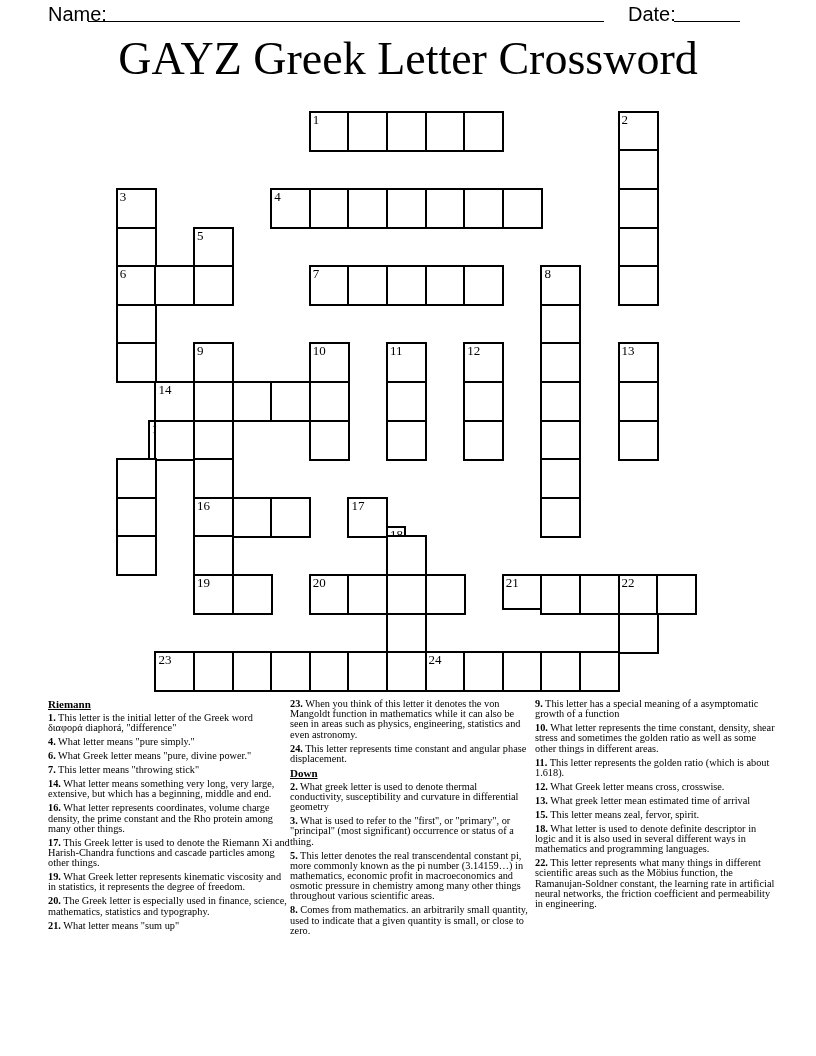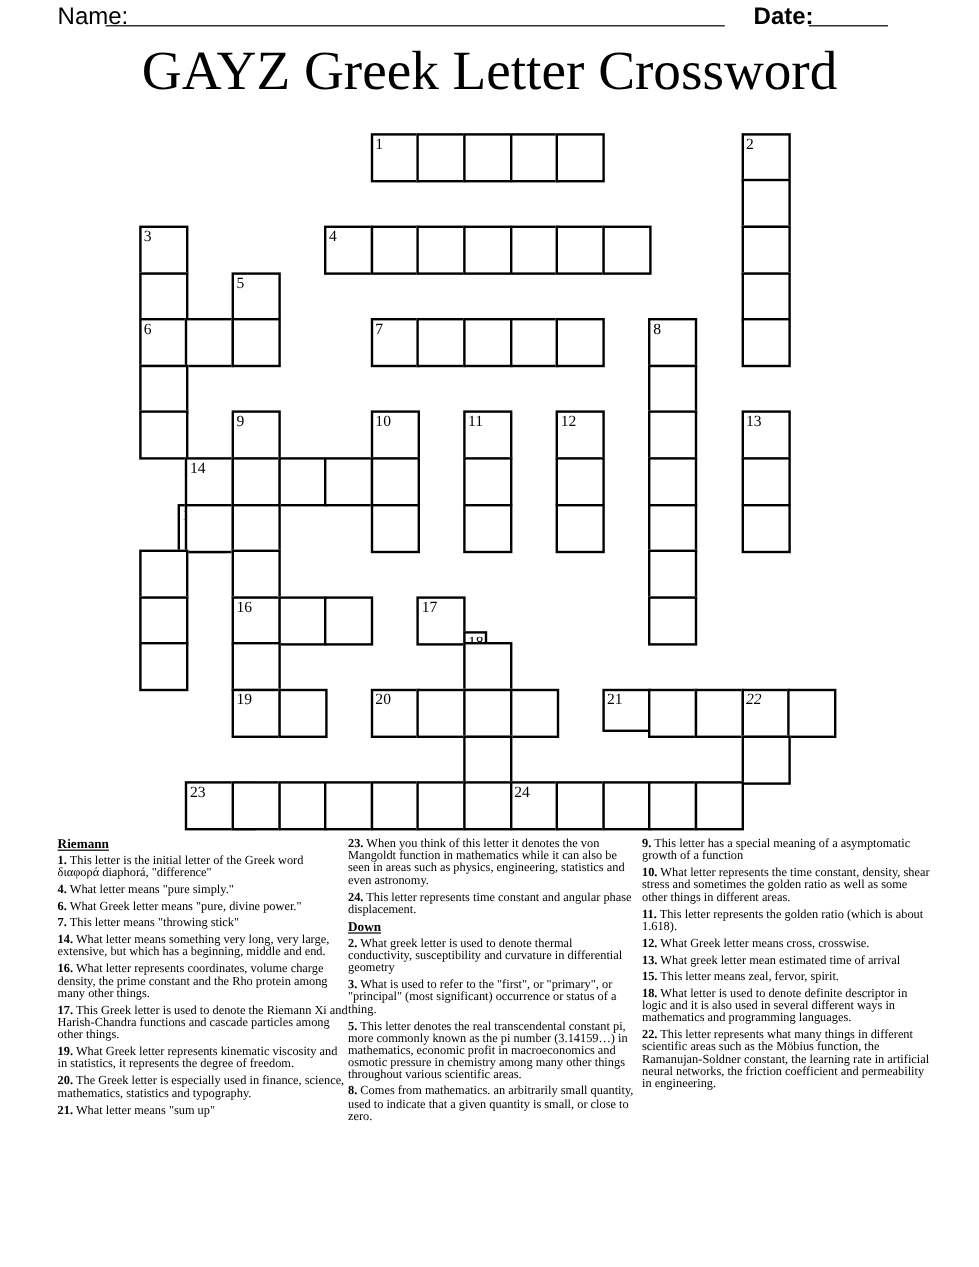--- a/index.html
+++ b/index.html
@@ -2,21 +2,21 @@
 <html><head>
 <meta charset="utf-8">
 <style>
   html,body{margin:0;padding:0;background:#fff;}
   #page{position:relative;width:816px;height:1056px;background:#ffffff;overflow:hidden;
         font-family:"Liberation Sans",sans-serif;color:#000;}
   .hdr-label{position:absolute;top:3px;font-size:20px;font-family:"Liberation Sans",sans-serif;}
   .hdr-line{position:absolute;top:5px;height:16px;border-bottom:1.8px solid #000;}
   #name-label{left:48px;}
   #name-line{left:88px;width:516px;}
-  #date-label{left:628px;font-weight:bold;}
+  #date-label{left:628px;}
   #date-line{left:674px;width:66px;}
   #title{position:absolute;top:33px;left:0;width:816px;text-align:center;
          font-family:"Liberation Serif",serif;font-size:46px;line-height:52px;font-weight:400;}
   #grid{position:absolute;left:0;top:0;width:816px;height:700px;}
   .cell{position:absolute;box-sizing:border-box;width:41px;height:41px;
         border:2.4px solid #000;background:#fff;}
   .num{position:absolute;left:2px;top:0px;font-family:"Liberation Serif",serif;
        font-size:13px;line-height:14px;}
   .clue-col{position:absolute;top:699px;width:242px;
             font-family:"Liberation Serif",serif;font-size:10.3px;line-height:10.2px;}
@@ -153,21 +153,21 @@
         <span class="num">20</span>
       </div>
       <div class="cell" style="left: 347.4px; top: 574px; height: 41px; width: 41px; border-color: rgb(0, 0, 0);"></div>
       <div class="cell" style="left: 386px; top: 574px; height: 41px; width: 41px; border-color: rgb(0, 0, 0);"></div>
       <div class="cell" style="left: 424.6px; top: 574px; height: 41px; width: 41px; border-color: rgb(0, 0, 0);"></div>
       <div class="cell" style="left: 501.8px; top: 574px; height: 36px; width: 41px; border-color: rgb(0, 0, 0);">
         <span class="num">21</span>
       </div>
       <div class="cell" style="left: 540.4px; top: 574px; height: 41px; width: 41px; border-color: rgb(0, 0, 0);"></div>
       <div class="cell" style="left: 579px; top: 574px; height: 41px; width: 41px; border-color: rgb(0, 0, 0);"></div>
-      <div class="cell" style="left: 617.6px; top: 574px; height: 41px; width: 41px; border-color: rgb(0, 0, 0); font-style: italic;">
+      <div class="cell" style="left: 617.6px; top: 574px; height: 41px; width: 41px; border-color: rgb(0, 0, 0);">
         <span class="num">22</span>
       </div>
       <div class="cell" style="left: 656.2px; top: 574px; height: 41px; width: 41px; border-color: rgb(0, 0, 0);"></div>
       <div class="cell" style="left: 386px; top: 612.6px; height: 41px; width: 41px; border-color: rgb(0, 0, 0);"></div>
       <div class="cell" style="left: 617.6px; top: 612.6px; height: 41px; width: 41px; border-color: rgb(0, 0, 0);"></div>
       <div class="cell" style="left: 154.4px; top: 651.2px; height: 41px; width: 59px; border-color: rgb(0, 0, 0); text-align: right;">
         <span class="num">23</span>
       </div>
       <div class="cell" style="left: 193px; top: 651.2px; height: 41px; width: 41px; border-color: rgb(0, 0, 0);"></div>
       <div class="cell" style="left: 231.6px; top: 651.2px; height: 41px; width: 41px; border-color: rgb(0, 0, 0);"></div>

